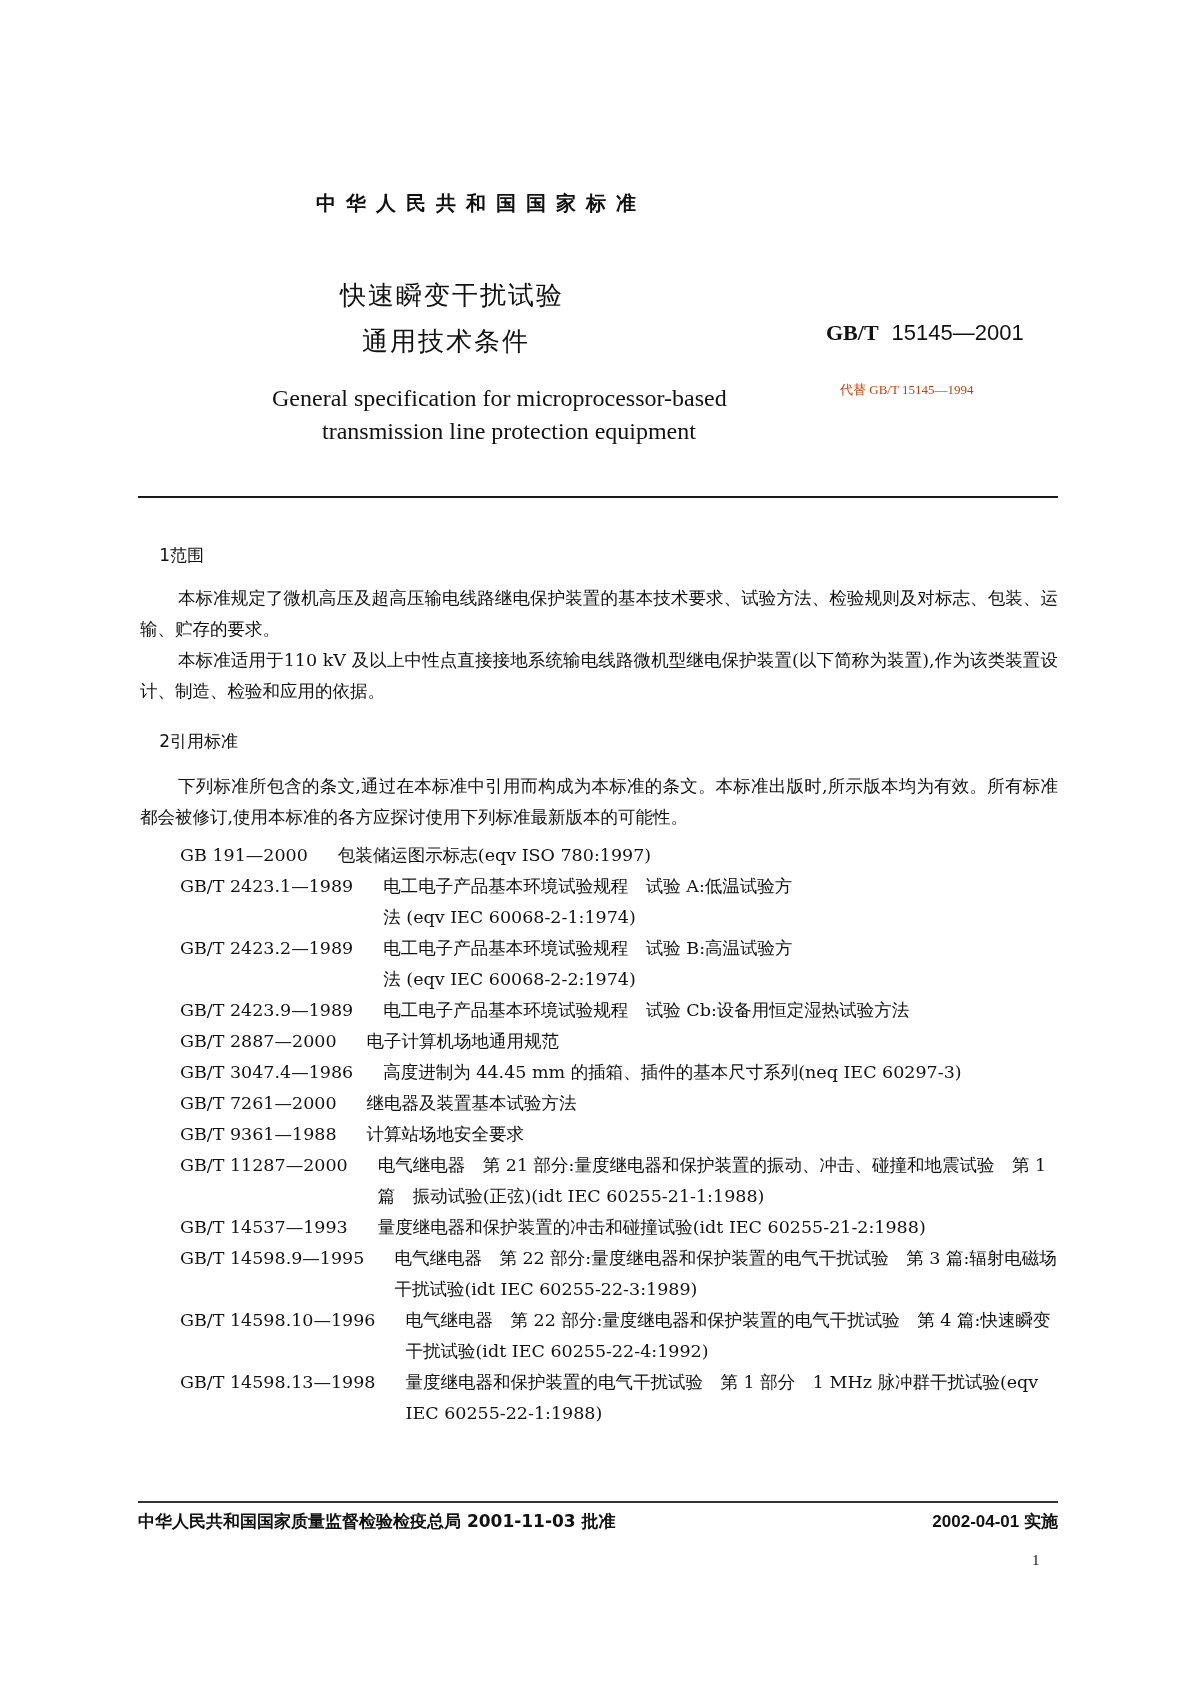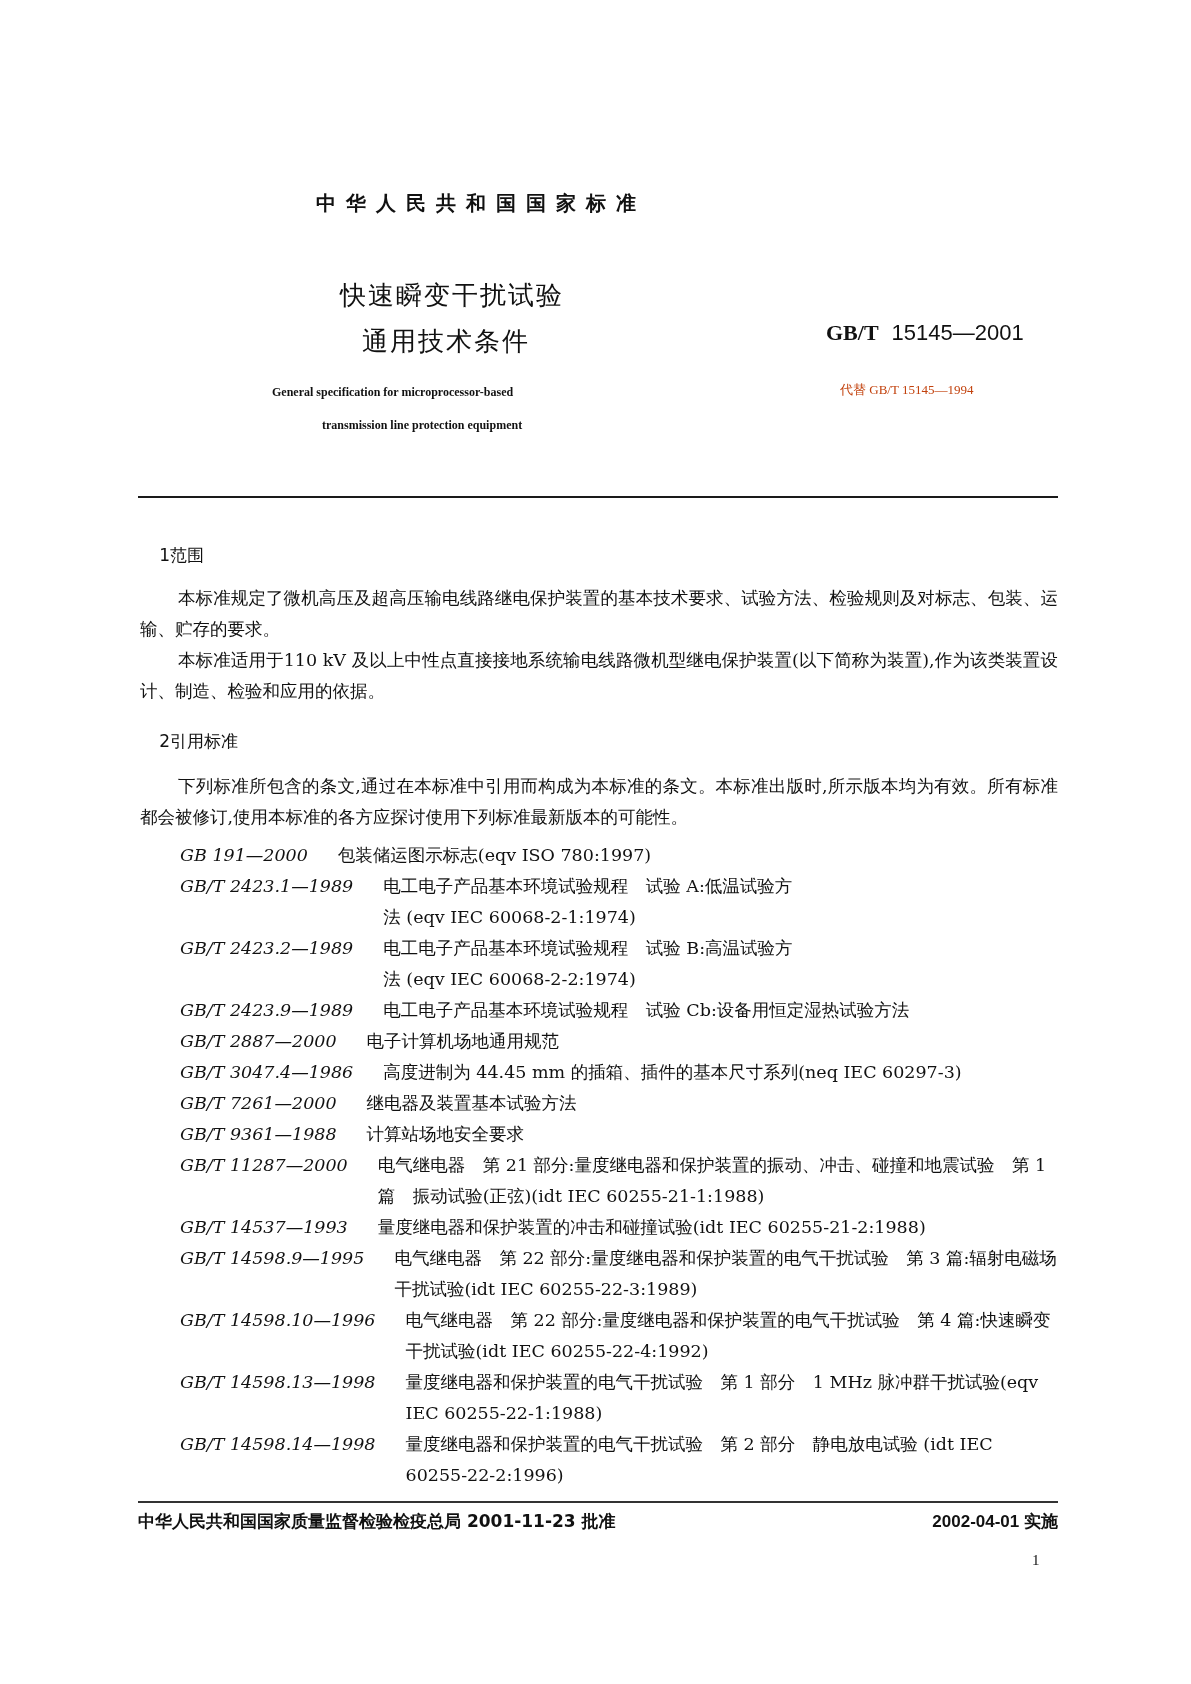--- a/index.html
+++ b/index.html
@@ -46,22 +46,22 @@
       margin-left: 13px;
     }
     .replaces {
       left: 840px; top: 381px;
       font-size: 13px;
       color: #c2410c;
       font-family: "Liberation Serif", serif;
     }
     .title-en {
       font-family: "Liberation Serif", serif;
-      font-weight: bold;
-      font-size: 12px;
+      font-weight: normal;
+      font-size: 24px;
     }
     .title-en-1 { left: 272px; top: 385px; }
     .title-en-2 { left: 322px; top: 418px; }
 
     .rule {
       position: absolute;
       left: 138px;
       width: 920px;
       height: 2px;
       background: #1a1a1a;
@@ -97,21 +97,21 @@
       position: absolute;
       left: 180px;
       top: 840px;
       width: 880px;
     }
     .ref-item {
       display: flex;
       align-items: flex-start;
       height: auto;
     }
-    .ref-code { white-space: nowrap; flex: 0 0 auto; margin-right: 14px; font-style: italic; }
+    .ref-code { white-space: nowrap; flex: 0 0 auto; margin-right: 14px; }
     .ref-title { flex: 1 1 auto; white-space: normal; margin-left: 16px; }
 
     .footer-approve {
       left: 138px; top: 1510px;
       font-family: "DejaVu Sans", "Liberation Sans", sans-serif;
       font-size: 17px;
       font-weight: bold;
     }
     .footer-impl {
       right: 133px; top: 1510px;
@@ -202,22 +202,18 @@
     <span class="ref-title">电气继电器　第 22 部分:量度继电器和保护装置的电气干扰试验　第 3 篇:辐射电磁场干扰试验(idt IEC 60255-22-3:1989)</span>
   </div>
   <div class="ref-item">
     <span class="ref-code">GB/T 14598.10—1996</span>
     <span class="ref-title">电气继电器　第 22 部分:量度继电器和保护装置的电气干扰试验　第 4 篇:快速瞬变干扰试验(idt IEC 60255-22-4:1992)</span>
   </div>
   <div class="ref-item">
     <span class="ref-code">GB/T 14598.13—1998</span>
     <span class="ref-title">量度继电器和保护装置的电气干扰试验　第 1 部分　1 MHz 脉冲群干扰试验(eqv IEC 60255-22-1:1988)</span>
   </div>
-  <div class="ref-item">
-    <span class="ref-code">GB/T 14598.14—1998</span>
-    <span class="ref-title" style="max-width:600px;">量度继电器和保护装置的电气干扰试验　第 2 部分　静电放电试验 (idt IEC 60255-22-2:1996)</span>
-  </div>
 </div>
 
 <div class="rule rule-bottom"></div>
-<div class="abs footer-approve">中华人民共和国国家质量监督检验检疫总局 2001-11-23 批准</div>
+<div class="abs footer-approve">中华人民共和国国家质量监督检验检疫总局 2001-11-03 批准</div>
 <div class="abs footer-impl">2002-04-01 实施</div>
 <div class="abs page-number">1</div>
 
 </body></html>

